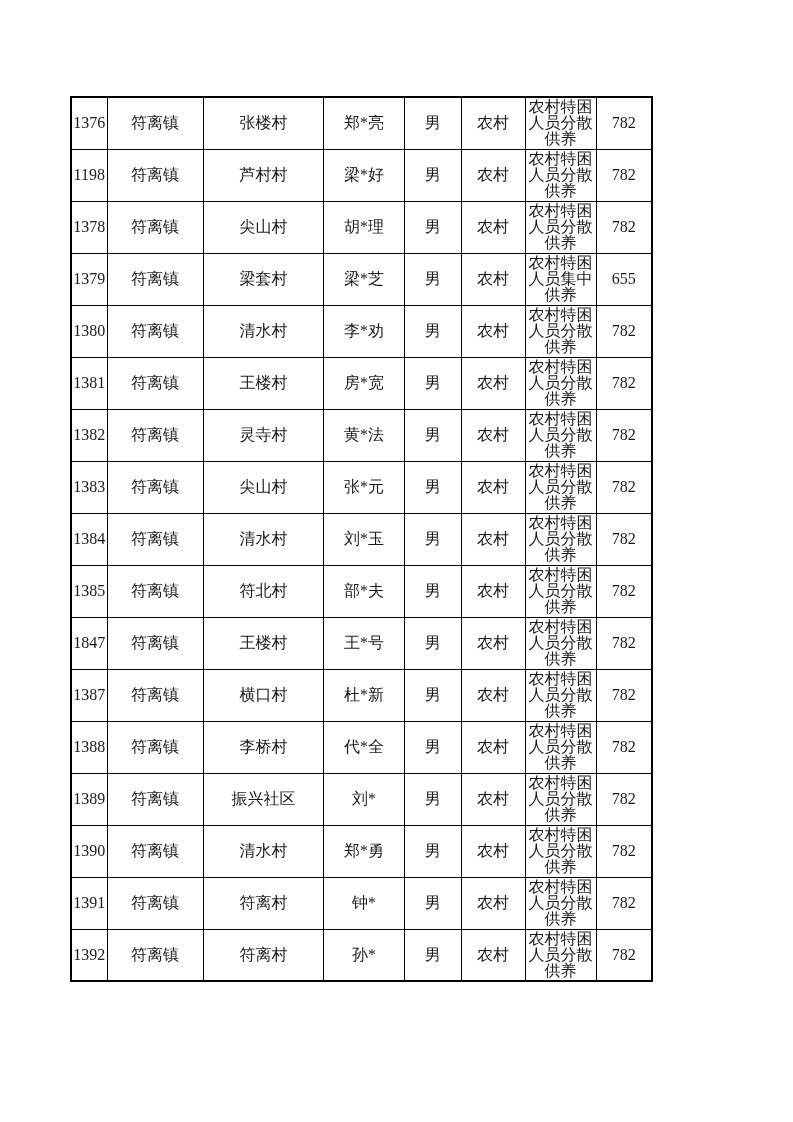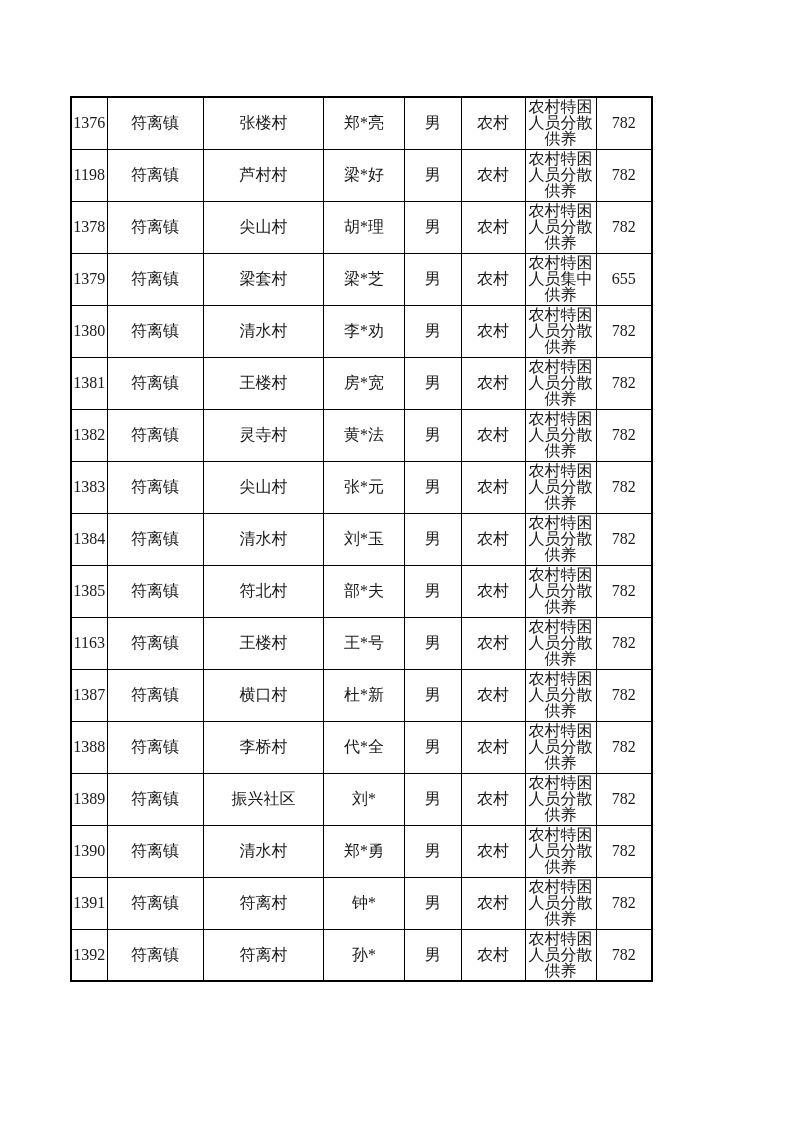--- a/index.html
+++ b/index.html
@@ -163,21 +163,21 @@
           <td class="col-id">1385</td>
           <td class="col-town">符离镇</td>
           <td class="col-village">符北村</td>
           <td class="col-name">部*夫</td>
           <td class="col-gender">男</td>
           <td class="col-area">农村</td>
           <td class="col-category">农村特困人员分散供养</td>
           <td class="col-amount">782</td>
         </tr>
         <tr>
-          <td class="col-id">1163</td>
+          <td class="col-id">1847</td>
           <td class="col-town">符离镇</td>
           <td class="col-village">王楼村</td>
           <td class="col-name">王*号</td>
           <td class="col-gender">男</td>
           <td class="col-area">农村</td>
           <td class="col-category">农村特困人员分散供养</td>
           <td class="col-amount">782</td>
         </tr>
         <tr>
           <td class="col-id">1387</td>

